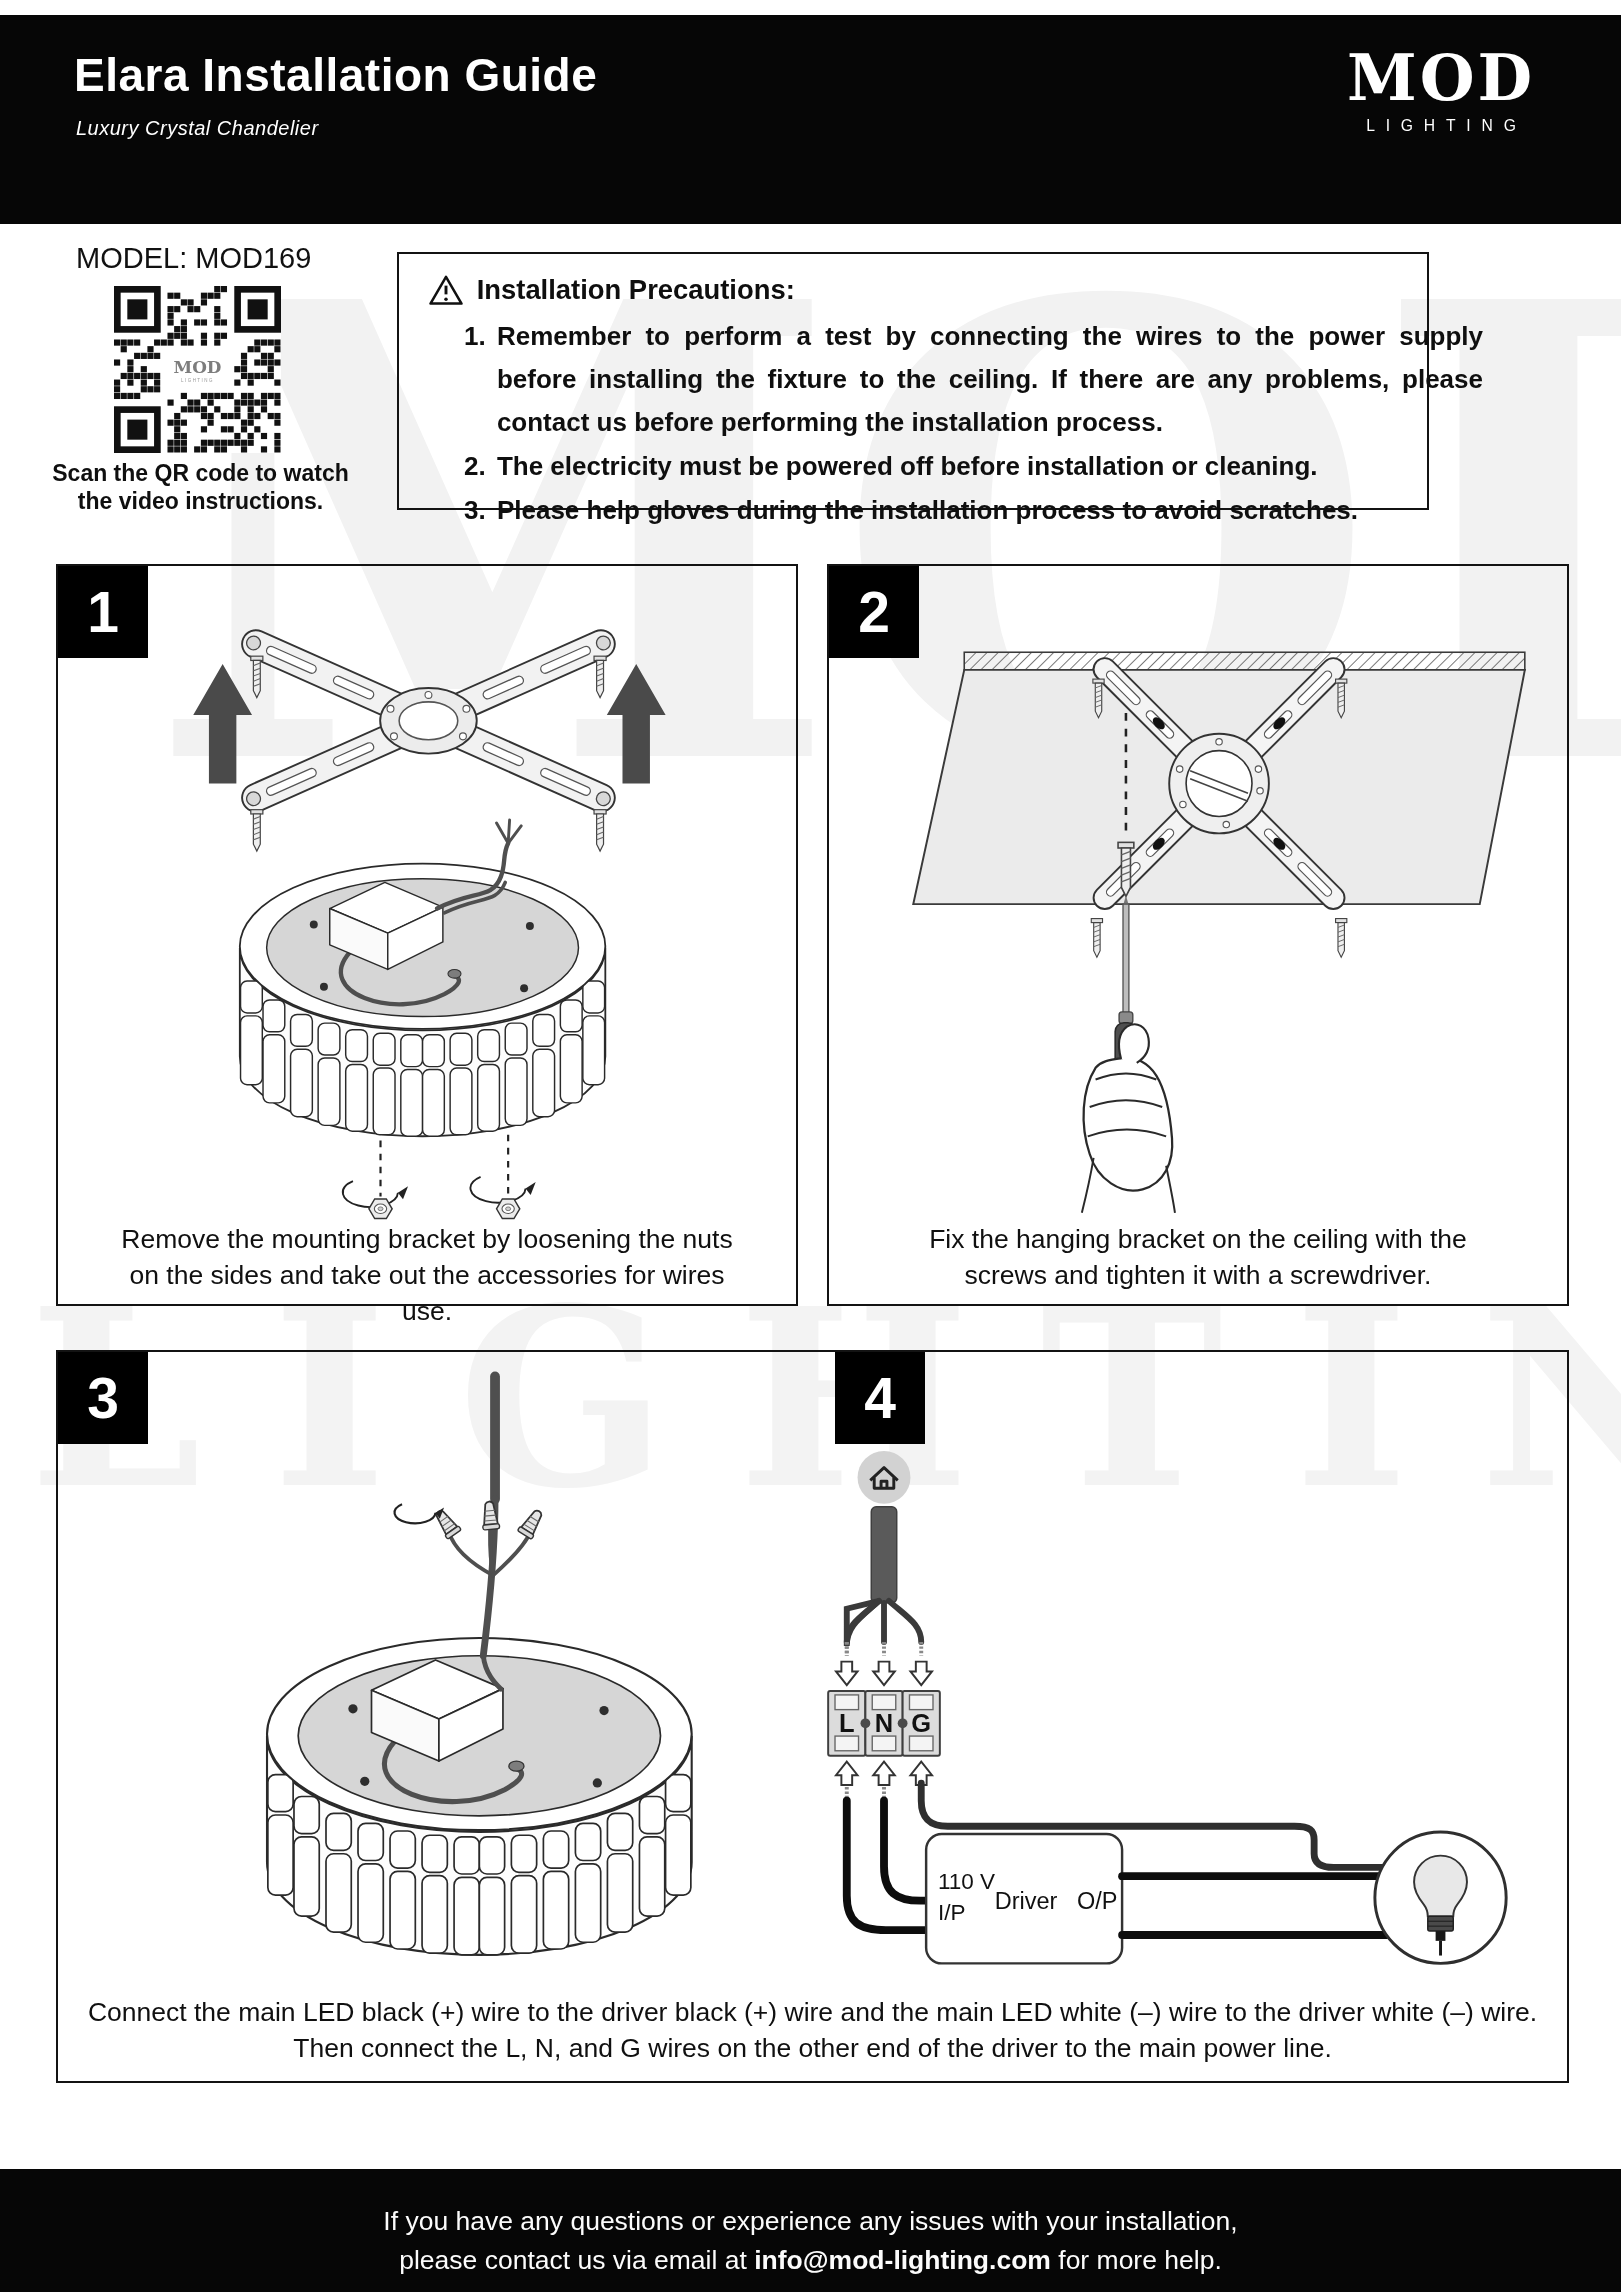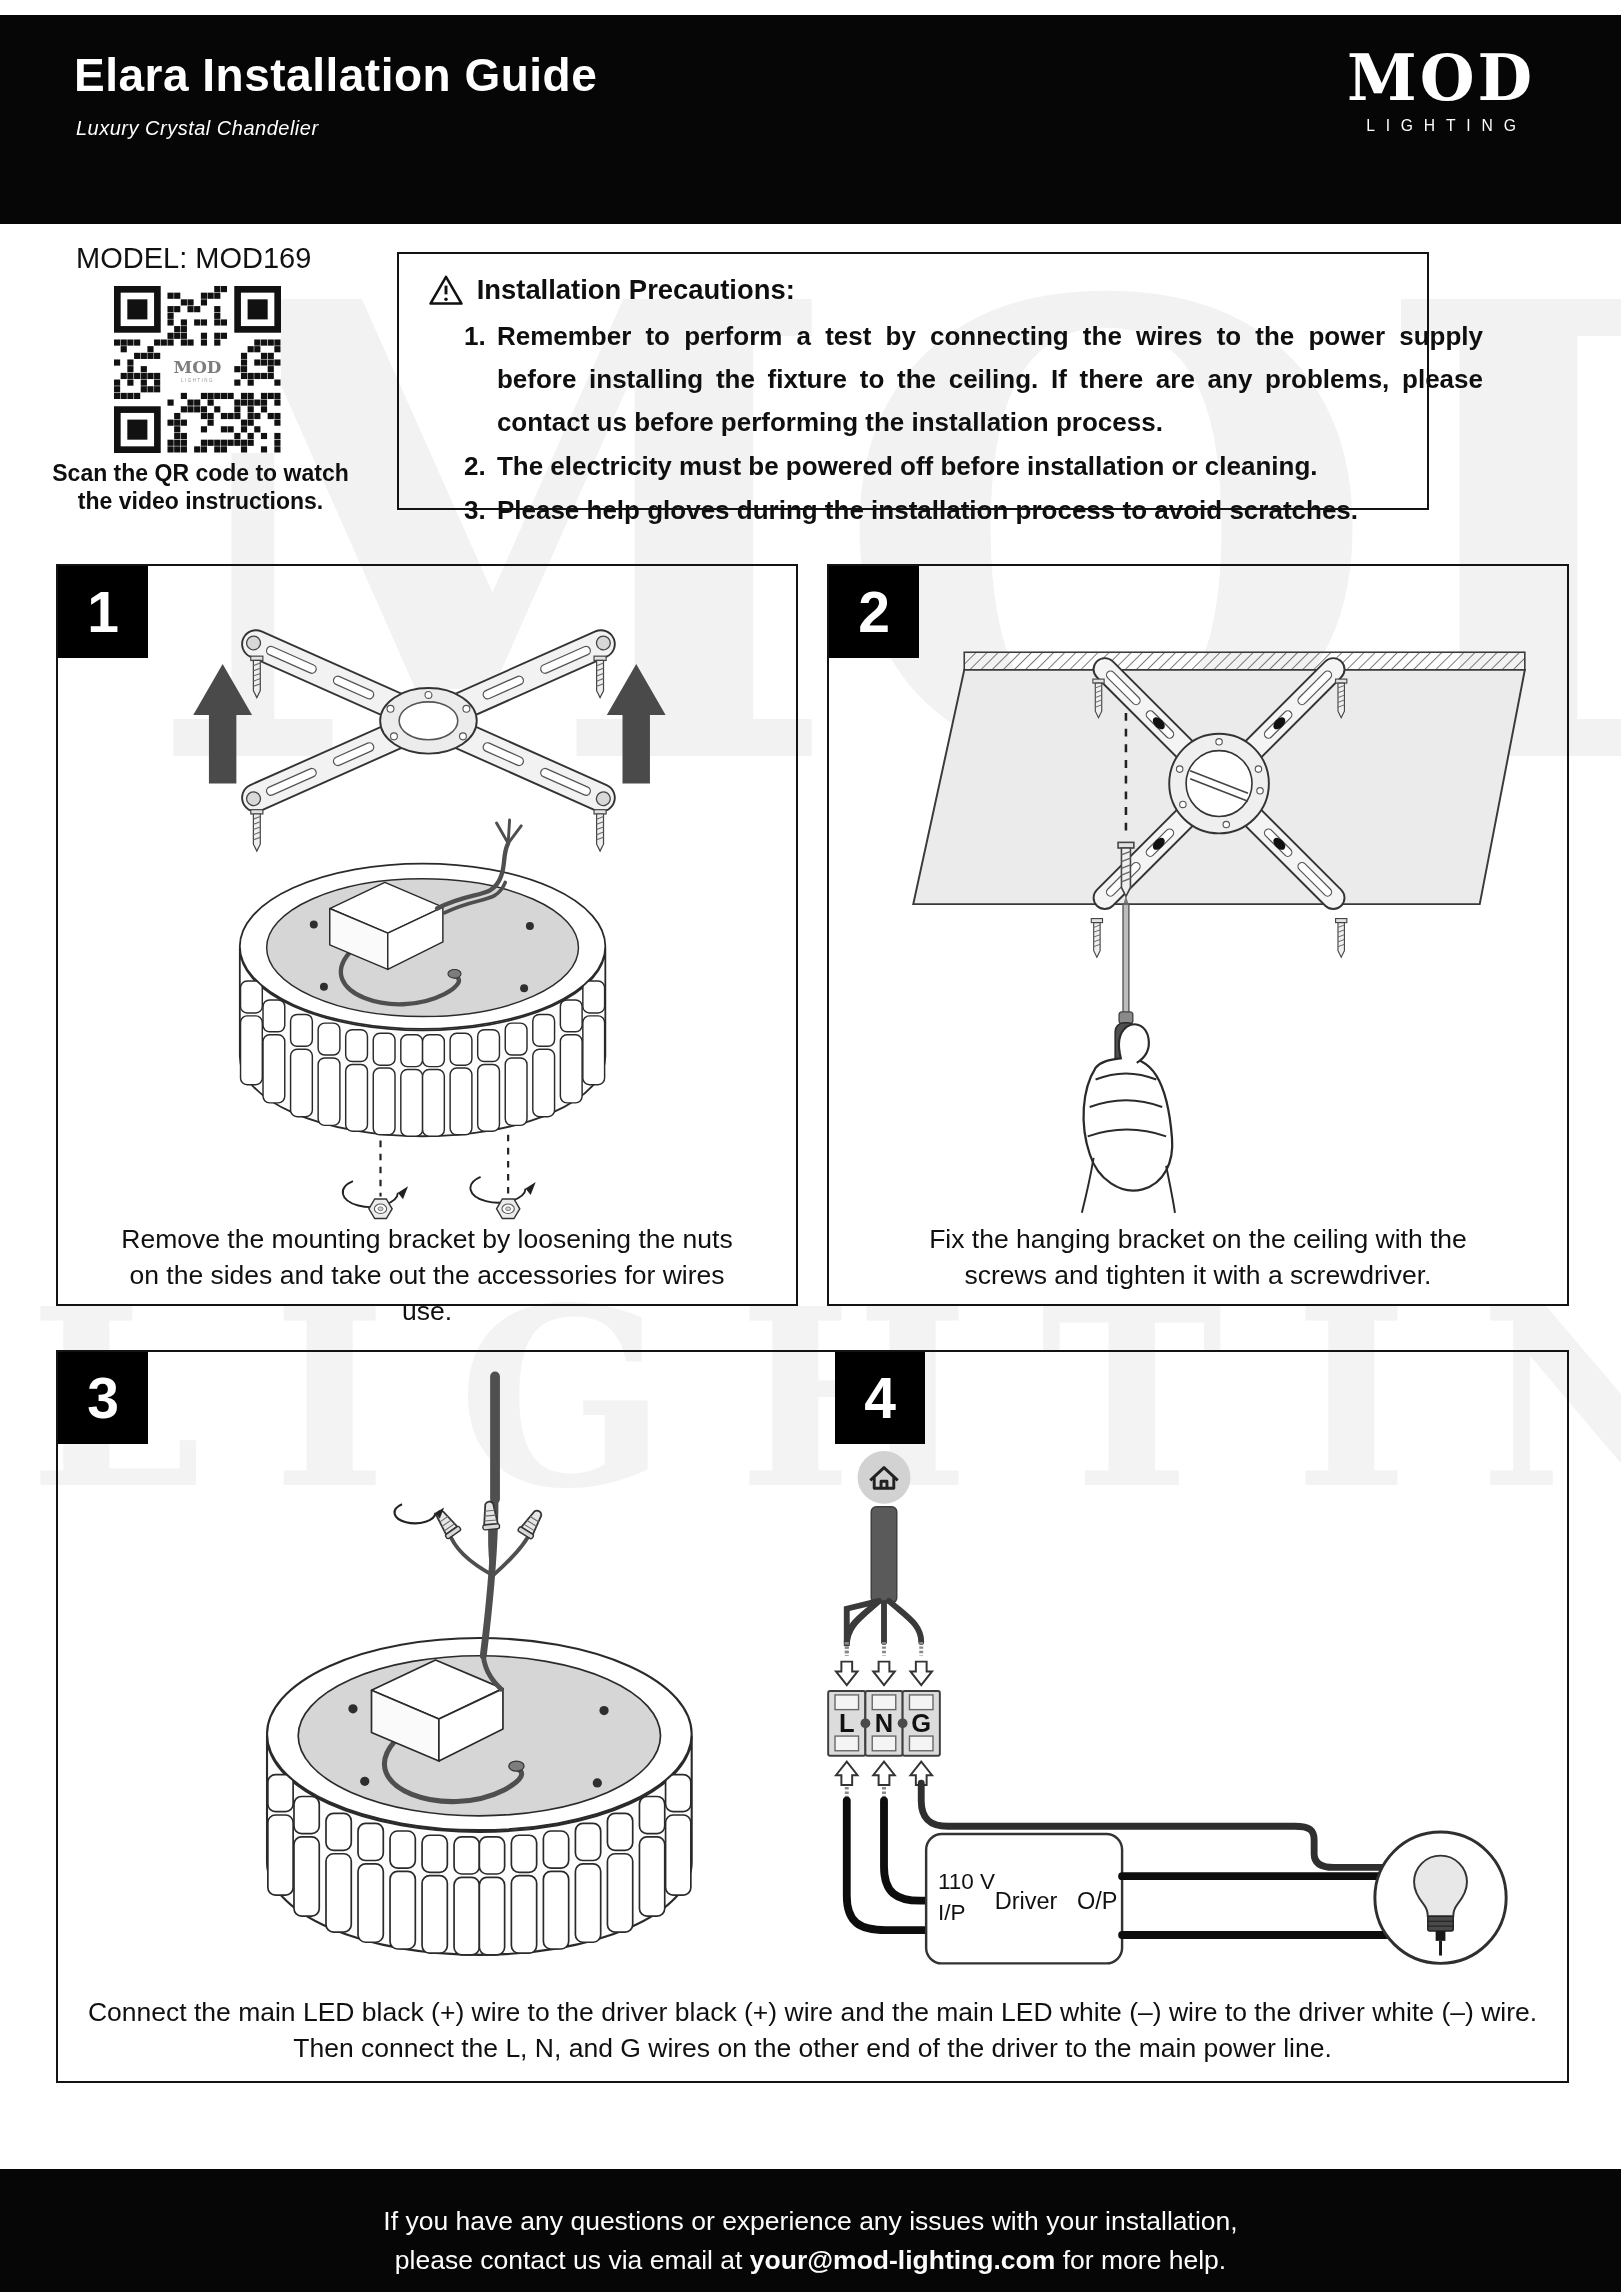--- a/index.html
+++ b/index.html
@@ -650,19 +650,19 @@
             <line x1="1411" y1="601" x2="1411" y2="616" stroke="#181818" stroke-width="3"></line>
           </g>
         </g>
       </svg>
       <div class="panel-caption cap-b"><span class="inner">Connect the main LED black (+) wire to the driver black (+) wire and the main LED white (–) wire to the driver white (–) wire. Then connect the L, N, and G wires on the other end of the driver to the main power line.</span></div>
     </div>
 
     <div class="bar footer">
       <div class="footer-text">
         <div>If you have any questions or experience any issues with your installation,</div>
-        <div><span>please contact us via email at </span><b>your@mod-lighting.com</b><span> for more help.</span></div>
+        <div><span>please contact us via email at </span><b>info@mod-lighting.com</b><span> for more help.</span></div>
       </div>
     </div>
 
   </div>
 </div>
 
 
 </body></html>

